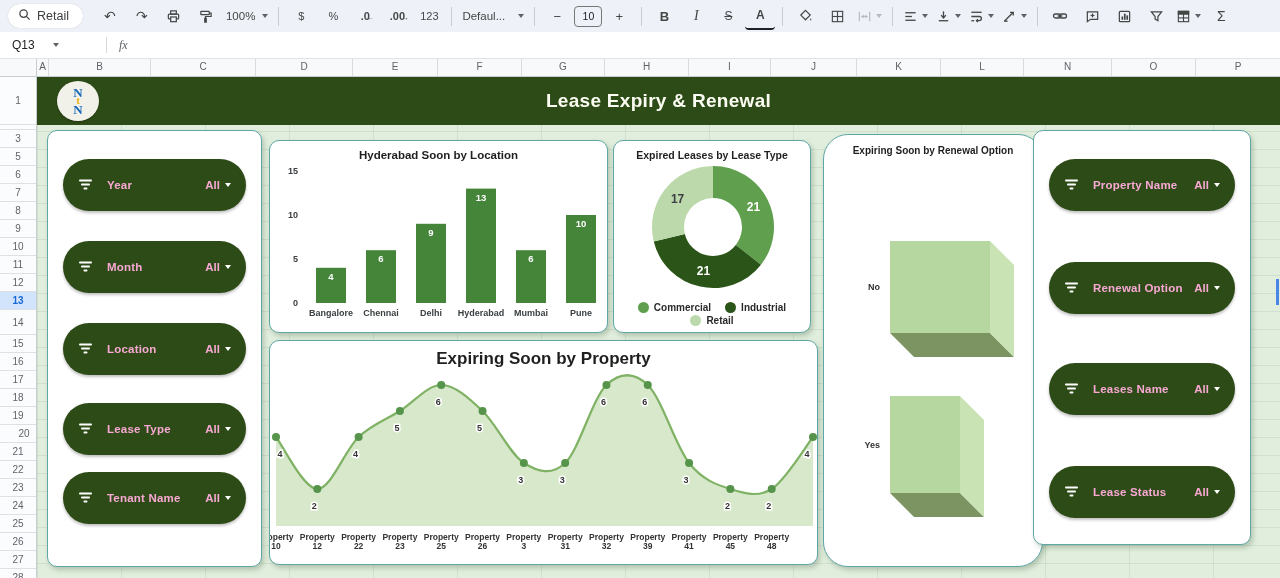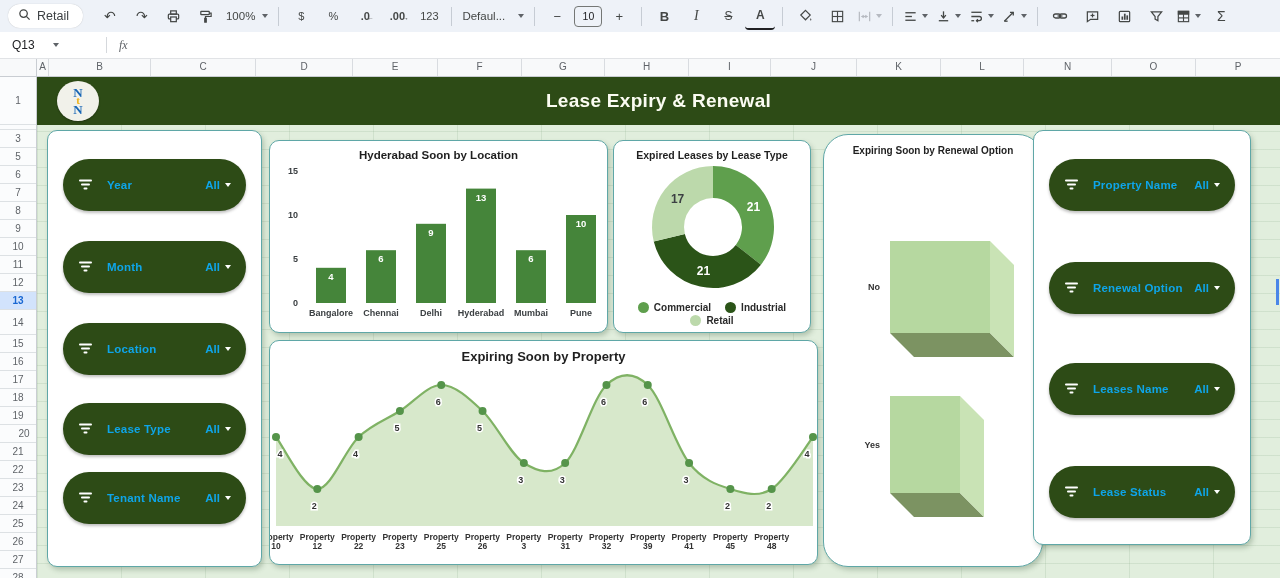--- a/index.html
+++ b/index.html
@@ -62,26 +62,26 @@
   .card{position:absolute;background:#fff;border:1.6px solid #5fa7a7;border-radius:10px;box-shadow:2px 3px 5px rgba(70,100,70,.3);box-sizing:border-box;}
   .filters-left{left:10px;top:53px;width:215px;height:437px;}
   .filters-right{left:996px;top:53px;width:218px;height:415px;}
   .bar-card{left:232px;top:63px;width:339px;height:193px;}
   .donut-card{left:576px;top:63px;width:198px;height:193px;}
   .line-card{left:232px;top:263px;width:549px;height:225px;}
   .cube-card{left:786px;top:57px;width:220px;height:433px;border-radius:25px;}
   .card-title{position:absolute;top:8px;left:0;right:0;text-align:center;font-weight:700;color:#1f1f1f;}
   .bar-card .card-title{font-size:11.5px;}
   .donut-card .card-title{font-size:10.5px;}
-  .line-card .card-title{font-size:13px;}
+  .line-card .card-title{font-size:17px;}
   .cube-card .card-title{font-size:10px;top:10px;}
   .chart-svg{position:absolute;left:0;top:0;width:100%;height:100%;}
 
   
-  .pill{position:absolute;left:15px;right:15px;height:52px;border-radius:26px;background:#2d4b16;color:#0ea5e9;display:flex;align-items:center;padding:0 15px;box-sizing:border-box;box-shadow:0 2px 3px rgba(0,0,0,.25);}
+  .pill{position:absolute;left:15px;right:15px;height:52px;border-radius:26px;background:#2d4b16;color:#f9a8d4;display:flex;align-items:center;padding:0 15px;box-sizing:border-box;box-shadow:0 2px 3px rgba(0,0,0,.25);}
   .f-label{font-size:11.5px;font-weight:700;margin-left:13px;flex:1;letter-spacing:.2px;}
   .f-value{font-size:11.5px;font-weight:700;display:flex;align-items:center;}
   .caret-w{display:inline-block;width:0;height:0;border-left:3.5px solid transparent;border-right:3.5px solid transparent;border-top:4.5px solid #fff;margin-left:5px;}
 
   
   .legend{position:absolute;bottom:6px;left:4px;right:4px;display:flex;flex-wrap:wrap;justify-content:center;column-gap:14px;row-gap:2px;}
   .leg-item{display:flex;align-items:center;gap:5px;font-size:10px;font-weight:700;color:#2a2a2a;}
   .leg-dot{width:11px;height:11px;border-radius:50%;flex-shrink:0;}
 
   

